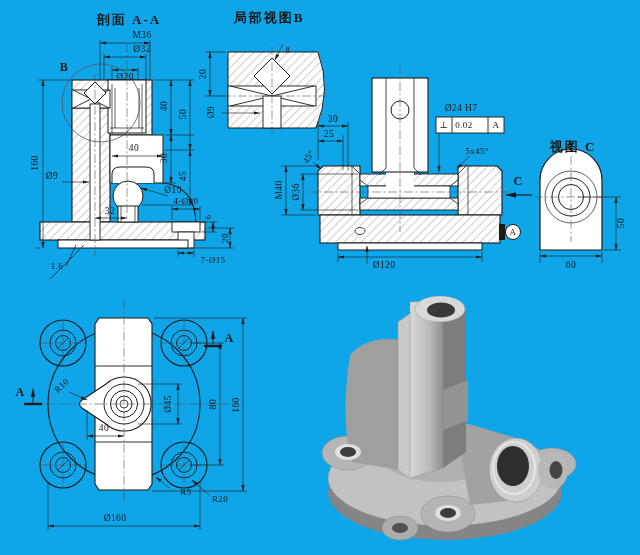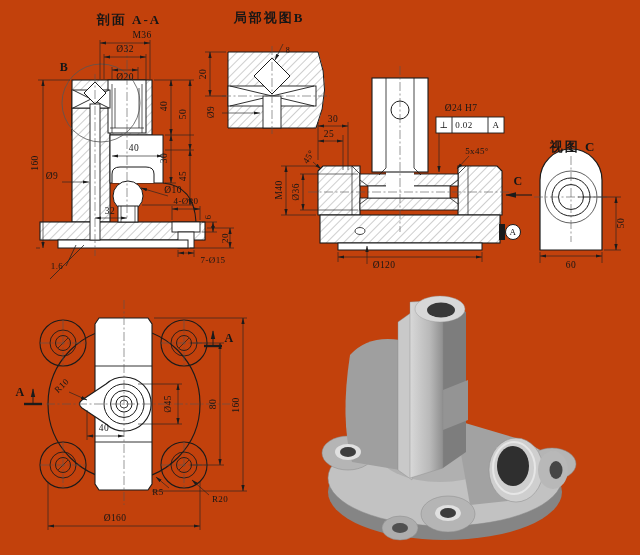--- a/index.html
+++ b/index.html
@@ -1,16 +1,16 @@
 <!DOCTYPE html>
 <html><head>
 <meta charset="utf-8">
 <style>
   html,body{margin:0;padding:0;background:#fff;}
-  .canvas{position:relative;width:640px;height:555px;background:#c2410c;overflow:hidden;
+  .canvas{position:relative;width:640px;height:555px;background:#0ea5e9;overflow:hidden;
           font-family:"Liberation Serif","DejaVu Serif",serif;color:#1b1b1b;}
   .canvas svg{position:absolute;left:0;top:0;}
   .lbl{position:absolute;transform:translate(-50%,-50%);font-size:9.5px;line-height:1;
        white-space:nowrap;letter-spacing:.4px;color:#161616;}
   .v{transform:translate(-50%,-50%) rotate(-90deg);}
   .d45{transform:translate(-50%,-50%) rotate(-45deg);}
   .d60{transform:translate(-50%,-50%) rotate(-58deg);}
   .title{font-size:13px;letter-spacing:2px;font-weight:600;}
   .big{font-size:12px;font-weight:600;}
   .s9{font-size:9px;}
@@ -259,21 +259,21 @@
     <ellipse cx="348" cy="452" rx="13" ry="8" fill="#e0e0e0"></ellipse>
     <ellipse cx="348" cy="452" rx="8" ry="5" fill="#3c3c3c"></ellipse>
     <ellipse cx="448" cy="513" rx="13" ry="8" fill="#e0e0e0"></ellipse>
     <ellipse cx="448" cy="513" rx="8" ry="5" fill="#3c3c3c"></ellipse>
     <ellipse cx="400" cy="528" rx="8" ry="5" fill="#505050"></ellipse>
   </g>
 </svg>
 
 <span class="lbl title" style="left:129px;top:19px">剖面 A-A</span>
 <span class="lbl" style="left:142px;top:36px">M36</span>
-<span class="lbl" style="left:125px;top:50px">Ø32</span>
+<span class="lbl" style="left:142px;top:50px">Ø32</span>
 <span class="lbl" style="left:125px;top:78px">Ø20</span>
 <span class="lbl big" style="left:64px;top:67px">B</span>
 <span class="lbl v" style="left:36px;top:163px">160</span>
 <span class="lbl v" style="left:165px;top:106px">40</span>
 <span class="lbl v" style="left:184px;top:114px">50</span>
 <span class="lbl v" style="left:165px;top:158px">30</span>
 <span class="lbl v" style="left:184px;top:176px">45</span>
 <span class="lbl" style="left:134px;top:149px">40</span>
 <span class="lbl" style="left:52px;top:177px">Ø9</span>
 <span class="lbl" style="left:173px;top:191px">Ø10</span>
@@ -307,17 +307,17 @@
 <span class="lbl v" style="left:622px;top:223px">50</span>
 <span class="lbl" style="left:571px;top:266px">60</span>
 
 <span class="lbl big" style="left:229px;top:338px">A</span>
 <span class="lbl big" style="left:20px;top:392px">A</span>
 <span class="lbl d45 s9" style="left:62px;top:386px">R10</span>
 <span class="lbl v" style="left:169px;top:404px">Ø45</span>
 <span class="lbl" style="left:104px;top:429px">40</span>
 <span class="lbl v" style="left:214px;top:404px">80</span>
 <span class="lbl v" style="left:237px;top:405px">160</span>
-<span class="lbl s9" style="left:158px;top:492px">R5</span>
+<span class="lbl s9" style="left:186px;top:492px">R5</span>
 <span class="lbl s9" style="left:220px;top:499px">R20</span>
 <span class="lbl" style="left:115px;top:519px">Ø160</span>
 
 </div>
 
 </body></html>

